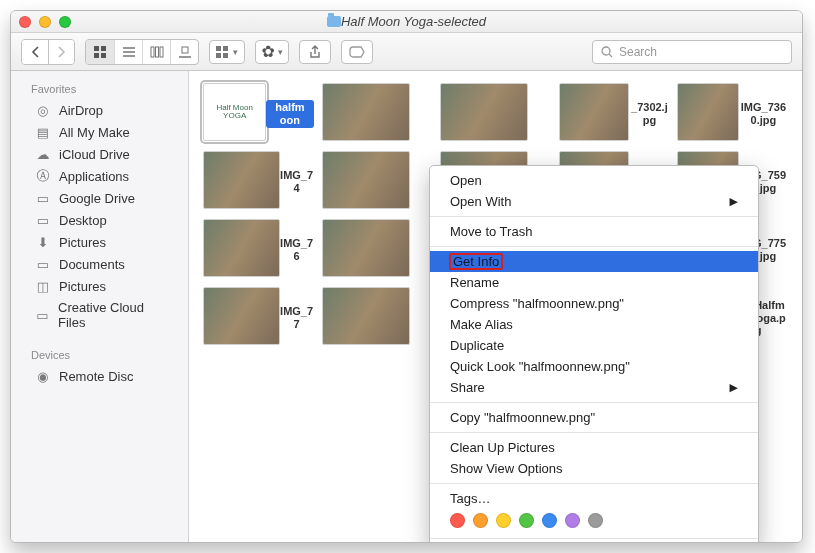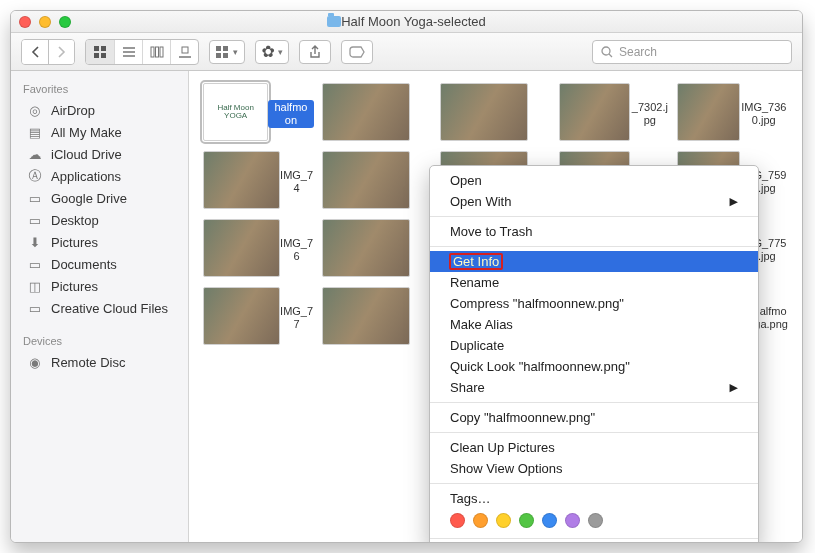--- a/index.html
+++ b/index.html
@@ -2,50 +2,50 @@
 <html><head>
 <meta charset="utf-8">
 <style>
 * { box-sizing: border-box; margin: 0; padding: 0; font-family: -apple-system, "Helvetica Neue", Arial, sans-serif; }
 body { background: #fff; padding: 10px; }
 .window { width: 793px; height: 533px; border: 1px solid #b8b8b8; border-radius: 6px; overflow: hidden; box-shadow: 0 10px 20px rgba(0,0,0,0.25); background: #fff; position: relative; }
 .titlebar { height: 22px; background: linear-gradient(#f7f7f7,#ececec); border-bottom: 1px solid #d0d0d0; display:flex; align-items:center; padding: 0 8px; position:relative; }
 .traffic { display:flex; gap:8px; }
 .dot { width:12px; height:12px; border-radius:50%; border:1px solid rgba(0,0,0,0.15);}
 .dot.red{background:#ff5f57;} .dot.yel{background:#ffbd2e;} .dot.grn{background:#28c940;}
-.titlecenter { position:absolute; left:0; right:0; text-align:center; font-size:13px; color:#444; display:flex; align-items:center; justify-content:center; pointer-events:none;}
+.titlecenter { position:absolute; left:0; right:0; text-align:center; font-size:13px; color:#444; display:flex; align-items:center; justify-content:center; pointer-events:none;font-style:italic;}
 .folder-glyph { width:14px; height:11px; background:#79b7ea; border-radius:2px; position:relative;}
 .folder-glyph::before{content:"";position:absolute;top:-3px;left:1px;width:6px;height:3px;background:#79b7ea;border-radius:1px 1px 0 0;}
 .toolbar { height:38px; background:linear-gradient(#fafafa,#ededed); border-bottom:1px solid #c8c8c8; display:flex; align-items:center; padding:0 10px; gap:10px;}
 .navbtns { display:flex; border:1px solid #c0c0c0; border-radius:4px; overflow:hidden;}
 .navbtn { width:26px; height:24px; display:flex; align-items:center; justify-content:center; background:#fff;}
 .navbtn + .navbtn { border-left:1px solid #c0c0c0;}
 .seggroup { display:flex; border:1px solid #c0c0c0; border-radius:4px; overflow:hidden; background:#fff;}
 .seg { width:28px; height:24px; display:flex; align-items:center; justify-content:center;}
 .seg + .seg { border-left:1px solid #d8d8d8;}
 .seg.active{ background:#e6e6e6;}
 .tbtn { height:24px; min-width:32px; border:1px solid #c0c0c0; border-radius:4px; background:#fff; display:flex; align-items:center; justify-content:center; padding:0 6px;}
 .spacer { flex:1;}
 .search { width:200px; height:24px; border:1px solid #c0c0c0; border-radius:4px; background:#fff; display:flex; align-items:center; padding:0 8px; color:#999; font-size:12px; gap:6px;}
 .body { display:flex; height:calc(100% - 60px);}
-.sidebar { width:178px; background:#f5f5f7; border-right:1px solid #d4d4d4; padding:8px 0; font-size:13px; overflow:hidden;}
+.sidebar { width:178px; background:#f5f5f7; border-right:1px solid #d4d4d4; padding:8px 8px; font-size:13px; overflow:hidden;}
 .sbhdr { color:#8a8a8a; font-size:11px; padding:4px 12px; font-weight:500;}
 .sbitem { display:flex; align-items:center; gap:8px; padding:3px 12px 3px 16px; color:#333;}
 .sbicon { width:16px; height:16px; color:#7a7a7a; display:flex; align-items:center; justify-content:center;}
 .content { flex:1; position:relative; background:#fff; overflow:hidden;}
 .grid { display:grid; grid-template-columns: repeat(5, 1fr); gap:10px 8px; padding:12px 14px;}
 .item { display:flex; flex-direction:row; align-items:center; font-size:11px; color:#333;}
 .thumb { width:88px; height:58px; border:1px solid #d0d0d0; border-radius:2px; background:#888; background-image:linear-gradient(120deg,#6f7d6a,#a08a6b,#7c6a58); }
 .thumb.logo { background:#fff; display:flex; align-items:center; justify-content:center; color:#3a6b4f; font-size:8px; text-align:center; line-height:1;}
 .thumb.selected { outline:2px solid #bdbdbd; outline-offset:1px; background:#fff;}
-.fname { margin-top:4px; max-width:100px; text-align:center; word-break:break-word; line-height:1.15;}
+.fname { margin-top:4px; max-width:100px; text-align:center; word-break:break-word; line-height:1.15;font-weight:bold;}
 .fname.sel { background:#2f6fe0; color:#fff; border-radius:3px; padding:1px 6px;}
 .ctxmenu { position:absolute; left:240px; top:94px; width:330px; background:#fff; border:1px solid #bcbcbc; border-radius:5px; box-shadow:0 8px 24px rgba(0,0,0,0.28); padding:4px 0; font-size:13px; color:#222;}
 .ctxitem { padding:3px 20px; display:flex; align-items:center; justify-content:space-between;}
-.ctxitem.hover { background:#2f6ee0; color:#fef9c3;}
+.ctxitem.hover { background:#2f6ee0; color:#0f172a;}
 .ctxsep { height:1px; background:#e2e2e2; margin:4px 0;}
 .arrow { font-size:11px; color:inherit;}
 .redbox { outline:2px solid #d42020; outline-offset:-1px; padding:0 3px; border-radius:1px;}
 .tagrow { display:flex; gap:8px; padding:4px 20px 6px;}
 .tagdot { width:15px; height:15px; border-radius:50%; border:1px solid rgba(0,0,0,0.12);}
 svg { display:block;}
 </style>
 </head>
 <body>
 

